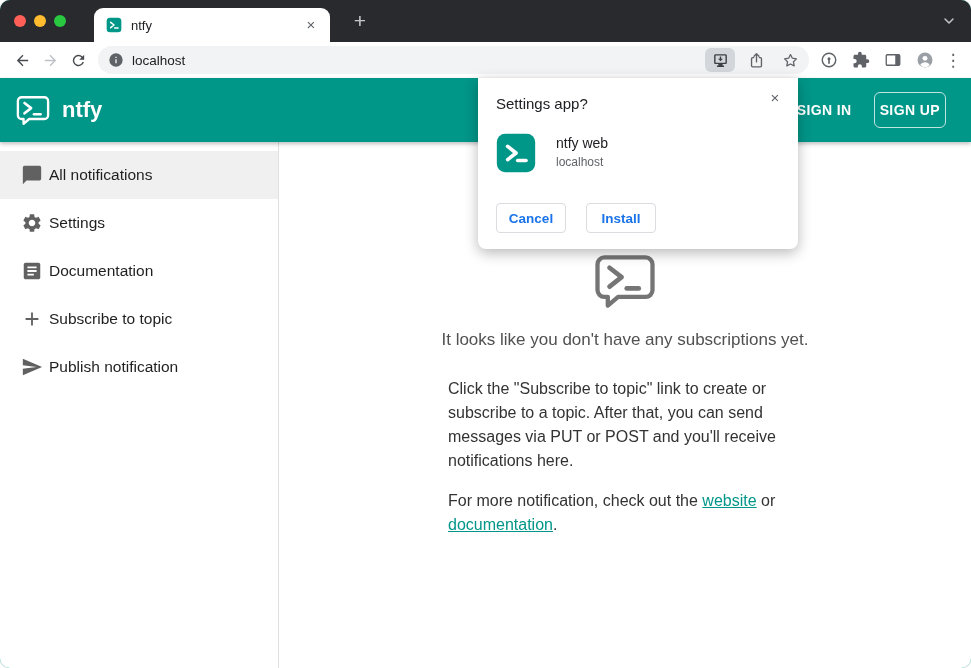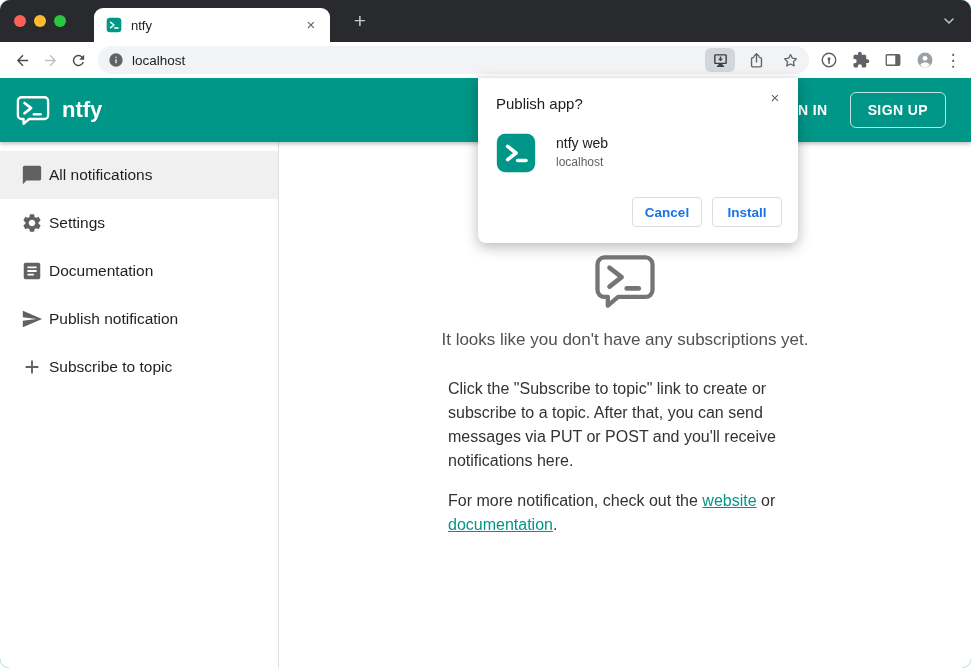--- a/index.html
+++ b/index.html
@@ -42,21 +42,21 @@
 
   
   .app-header { position:absolute; top:78px; left:0; right:0; height:64px; background:#009688;
                 display:flex; align-items:center; padding:0 25px 0 16px; box-shadow:0 2px 4px rgba(0,0,0,.25); z-index:5; }
   .brand-group { display:flex; align-items:center; gap:12px; }
   .brand-logo { width:34px; height:31px; color:#ffffff; }
   .brand-name { color:#ffffff; font-size:22px; font-weight:bold; }
   .header-spacer { flex:1; }
   .sign-in { color:#ffffff; font-size:14px; font-weight:bold; letter-spacing:.4px; margin-right:22px; }
   .sign-up { color:#ffffff; font-size:14px; font-weight:bold; letter-spacing:.4px; background:transparent;
-             border:1px solid rgba(255,255,255,.75); border-radius:6px; padding:9px 17px; }
+             border:1px solid rgba(255,255,255,.75); border-radius:6px; padding:9px 5px; }
 
   
   .sidebar { position:absolute; top:142px; left:0; bottom:0; width:279px; background:#ffffff;
              border-right:1px solid #e0e0e0; padding-top:9px; z-index:2; }
   .side-item { height:48px; display:flex; align-items:center; gap:6px; padding:0 16px 0 21px;
                font-size:15.5px; color:#1f1f1f; }
   .side-item.selected { background:#f0f0f0; }
   .side-icon { width:22px; height:22px; fill:#616161; flex:0 0 auto; }
 
   
@@ -72,21 +72,21 @@
   .install-dialog { position:absolute; left:478px; top:78px; width:320px; background:#ffffff;
                     border-radius:0 0 8px 8px; box-shadow:0 4px 14px rgba(0,0,0,.28); z-index:100;
                     padding:17px 16px 16px 18px; }
   .dialog-title { font-size:15px; color:#202124; }
   .dialog-close { position:absolute; top:10px; right:13px; width:20px; height:20px; text-align:center;
                   line-height:20px; color:#5f6368; font-size:15px; }
   .dialog-app { display:flex; align-items:flex-start; gap:20px; margin-top:21px; }
   .dialog-app-icon { width:40px; height:40px; flex:0 0 auto; }
   .dialog-app-name { font-size:14px; color:#202124; padding-top:2px; }
   .dialog-app-origin { font-size:12px; color:#5f6368; margin-top:4px; }
-  .dialog-buttons { display:flex; justify-content:flex-end; gap:10px; margin-top:24px; }
+  .dialog-buttons { display:flex; justify-content:flex-start; gap:20px; margin-top:30px; }
   .dialog-btn { min-width:70px; height:30px; border:1px solid #dadce0; border-radius:4px; background:#ffffff;
                 color:#1a73e8; font-size:13.5px; font-weight:bold; font-family:inherit; }
 </style>
 </head>
 <body>
 
 <div class="window">
 
   <div class="titlebar">
     <div class="traffic">
@@ -209,47 +209,47 @@
       <span>Settings</span>
     </div>
     <div class="side-item">
       <svg class="side-icon" viewBox="0 0 24 24">
           <path d="M19 3H5c-1.1 0-2 .9-2 2v14c0 1.1.9 2 2 2h14c1.1 0 2-.9 2-2V5c0-1.1-.9-2-2-2zm-5 14H7v-2h7v2zm3-4H7v-2h10v2zm0-4H7V7h10v2z"></path>
         </svg>
       <span>Documentation</span>
     </div>
     <div class="side-item">
       <svg class="side-icon" viewBox="0 0 24 24">
+          <path d="M19 13h-6v6h-2v-6H5v-2h6V5h2v6h6v2z"></path>
+        </svg>
+      <span>Subscribe to topic</span>
+    </div>
+    <div class="side-item">
+      <svg class="side-icon" viewBox="0 0 24 24">
           <path d="M2.01 21L23 12 2.01 3 2 10l15 2-15 2z"></path>
         </svg>
       <span>Publish notification</span>
-    </div>
-    <div class="side-item">
-      <svg class="side-icon" viewBox="0 0 24 24">
-          <path d="M19 13h-6v6h-2v-6H5v-2h6V5h2v6h6v2z"></path>
-        </svg>
-      <span>Subscribe to topic</span>
     </div>
   </aside>
 
   <main class="content">
     <div class="empty-state">
       <svg class="empty-logo" viewBox="0 0 72 64">
         <path d="M12 4 H60 A8 8 0 0 1 68 12 V42 A8 8 0 0 1 60 50 H28 L16 60 V50 H12 A8 8 0 0 1 4 42 V12 A8 8 0 0 1 12 4 Z" fill="none" stroke="currentColor" stroke-width="5" stroke-linejoin="round"></path>
         <polyline points="18,16 32,27 18,38" fill="none" stroke="currentColor" stroke-width="5.5" stroke-linecap="round" stroke-linejoin="round"></polyline>
         <line x1="38" y1="40" x2="52" y2="40" stroke="currentColor" stroke-width="5.5" stroke-linecap="round"></line>
       </svg>
       <h1 class="empty-heading">It looks like you don't have any subscriptions yet.</h1>
       <p class="empty-text">Click the "Subscribe to topic" link to create or subscribe to a topic. After that, you can send messages via PUT or POST and you'll receive notifications here.</p>
       <p class="empty-text"><span>For more notification, check out the </span><span class="teal-link">website</span><span> or </span><span class="teal-link">documentation</span><span>.</span></p>
     </div>
   </main>
 
   <div class="install-dialog">
-    <div class="dialog-title">Publish app?</div>
+    <div class="dialog-title">Settings app?</div>
     <span class="dialog-close">×</span>
     <div class="dialog-app">
       <svg class="dialog-app-icon" viewBox="0 0 24 24">
         <rect x="0.5" y="0.5" width="23" height="23" rx="5" fill="#009688"></rect>
         <polyline points="7,8 12,12 7,16" fill="none" stroke="#ffffff" stroke-width="2.2" stroke-linecap="round" stroke-linejoin="round"></polyline>
         <line x1="13" y1="16.5" x2="18" y2="16.5" stroke="#ffffff" stroke-width="2.2" stroke-linecap="round"></line>
       </svg>
       <div>
         <div class="dialog-app-name">ntfy web</div>
         <div class="dialog-app-origin">localhost</div>

